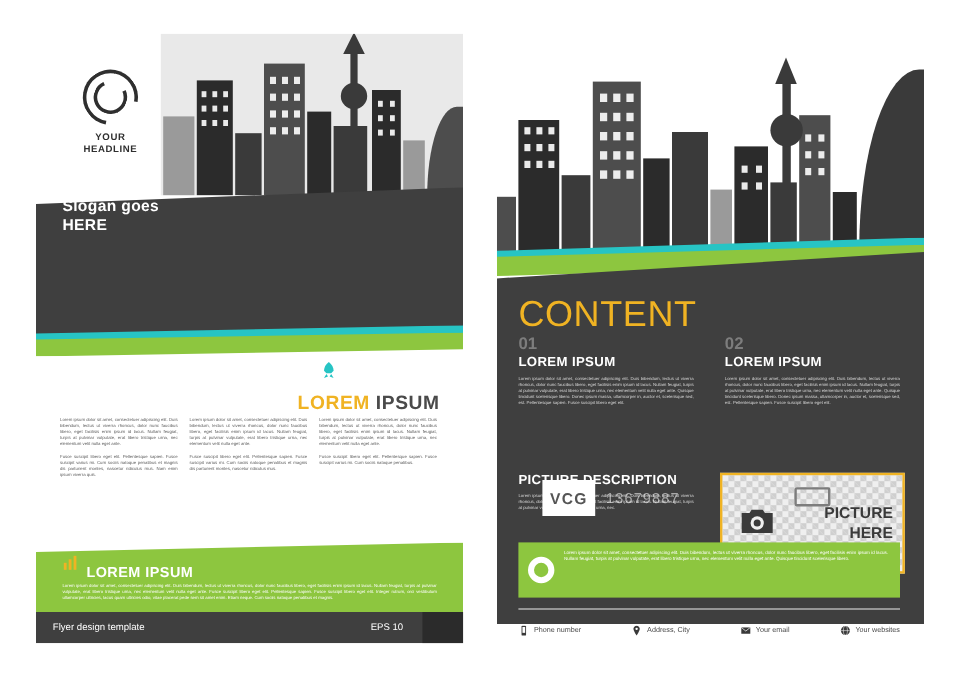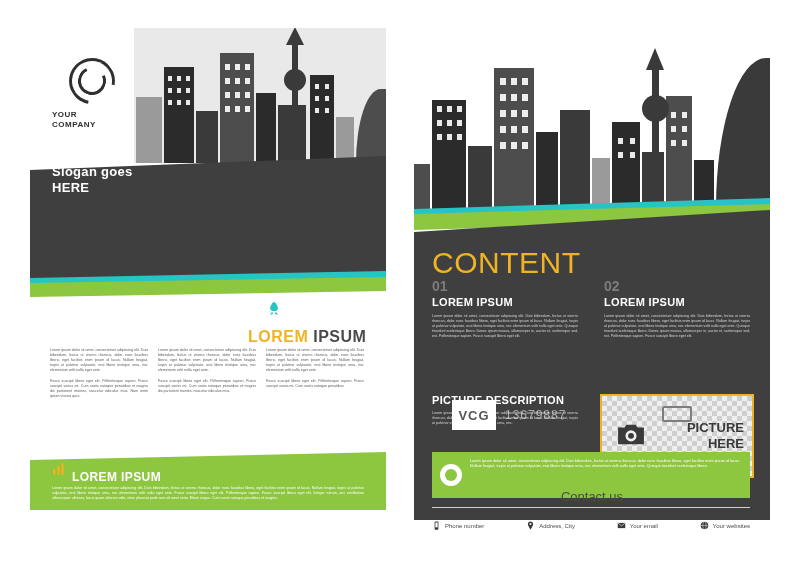--- a/index.html
+++ b/index.html
@@ -26,21 +26,21 @@
   .winrow i{display:block;background:#fff;opacity:.9;}
 
   
   .tower-mast{position:absolute;background:#3a3a3a;}
   .tower-ball{position:absolute;background:#3a3a3a;border-radius:50%;}
   .tower-cone{position:absolute;width:0;height:0;border-left:9px solid transparent;border-right:9px solid transparent;}
 
   
   .l-header{position:absolute;left:0;top:0;width:100%;height:135px;background:#ffffff;overflow:hidden;}
   .l-sky{position:absolute;left:104px;top:0;width:252px;height:135px;background:#e9e9e9;overflow:hidden;}
-  .logo-wrap{position:absolute;left:22px;top:30px;width:80px;}
+  .logo-wrap{position:absolute;left:22px;top:30px;width:80px;text-align:center;}
   .logo-mark{width:46px;height:46px;margin:0 auto 6px;position:relative;}
   .logo-mark .ring{position:absolute;inset:0;border:3px solid #2f2f2f;border-radius:50%;border-bottom-color:transparent;transform:rotate(-35deg);}
   .logo-mark .ring2{position:absolute;left:9px;top:9px;right:9px;bottom:9px;border:3px solid #2f2f2f;border-radius:50%;border-top-color:transparent;transform:rotate(20deg);}
   .logo-txt{font-size:8px;font-weight:bold;color:#2f2f2f;letter-spacing:.5px;line-height:10px;}
 
   .l-dark{position:absolute;left:0;top:128px;width:100%;height:128px;background:#3f3f3f;
     clip-path:polygon(0 14px, 100% 0, 100% 100%, 0 100%);}
   .slogan{position:absolute;left:22px;top:136px;color:#ffffff;font-size:13px;line-height:16px;font-weight:bold;letter-spacing:.3px;}
   .headline{position:absolute;left:22px;top:184px;color:#f0b323;font-size:38px;font-weight:bold;letter-spacing:1px;line-height:40px;}
 
@@ -184,21 +184,21 @@
             </div>
         </div>
       </div>
 
       <div class="logo-wrap">
         <div class="logo-mark">
           <div class="ring"></div>
             <div class="ring2"></div>
         </div>
         <div class="logo-txt">YOUR</div>
-        <div class="logo-txt">COMPANY</div>
+        <div class="logo-txt">HEADLINE</div>
       </div>
     </div>
 
     <div class="l-dark"></div>
     <div class="slogan">
       <div>Slogan goes</div>
       <div>HERE</div>
     </div>
 
     <div class="band-cyan"></div>
@@ -230,20 +230,25 @@
 
     <div class="green-block"></div>
     <svg class="gb-icon" viewBox="0 0 24 24">
       <rect x="2" y="12" width="4" height="10" fill="#f0b323"></rect>
       <rect x="9" y="7" width="4" height="15" fill="#f0b323"></rect>
       <rect x="16" y="2" width="4" height="20" fill="#f0b323"></rect>
     </svg>
     <div class="gb-title">LOREM IPSUM</div>
     <div class="gb-text">Lorem ipsum dolor sit amet, consectetuer adipiscing elit. Duis bibendum, lectus ut viverra rhoncus, dolor nunc faucibus libero, eget facilisis enim ipsum id lacus. Nullam feugiat, turpis at pulvinar vulputate, erat libero tristique urna, nec elementum velit nulla eget ante. Fusce suscipit libero eget elit. Pellentesque sapien. Fusce suscipit libero eget elit. Integer rutrum, orci vestibulum ullamcorper ultricies, lacus quam ultricies odio, vitae placerat pede sem sit amet enim. Etiam neque. Cum sociis natoque penatibus et magnis.</div>
 
+    <div class="l-footer">
+      <div class="ft">Flyer design template</div>
+      <div class="eps">EPS 10</div>
+      <div class="corner"></div>
+    </div>
   </div>
 
   <div class="page right">
 
     <div class="r-sky">
       <div class="city">
         <div class="bld l" style="left:0px;width:16px;height:54px;"></div>
         <div class="bld d" style="left:18px;width:34px;height:118px;"></div>
         <div class="bld" style="left:54px;width:24px;height:72px;"></div>
         <div class="bld l" style="left:80px;width:40px;height:150px;"></div>
@@ -351,21 +356,20 @@
         <div>PICTURE</div>
         <div>HERE</div>
       </div>
     </div>
 
     <div class="gbox2">
       <div class="ic"></div>
       <div class="t1">Lorem ipsum dolor sit amet, consectetuer adipiscing elit. Duis bibendum, lectus ut viverra rhoncus, dolor nunc faucibus libero, eget facilisis enim ipsum id lacus. Nullam feugiat, turpis at pulvinar vulputate, erat libero tristique urna, nec elementum velit nulla eget ante. Quisque tincidunt scelerisque libero.</div>
     </div>
 
-    <div class="contact">Contact us</div>
     <div class="contact-line"></div>
 
     <div class="contacts">
       <div class="citem">
         <svg class="ci" viewBox="0 0 24 24">
             <rect x="7" y="1" width="10" height="22" rx="2" fill="#3a3a3a"></rect>
             <rect x="9" y="4" width="6" height="13" fill="#fff"></rect>
           </svg>
         <span>Phone number</span>
       </div>

